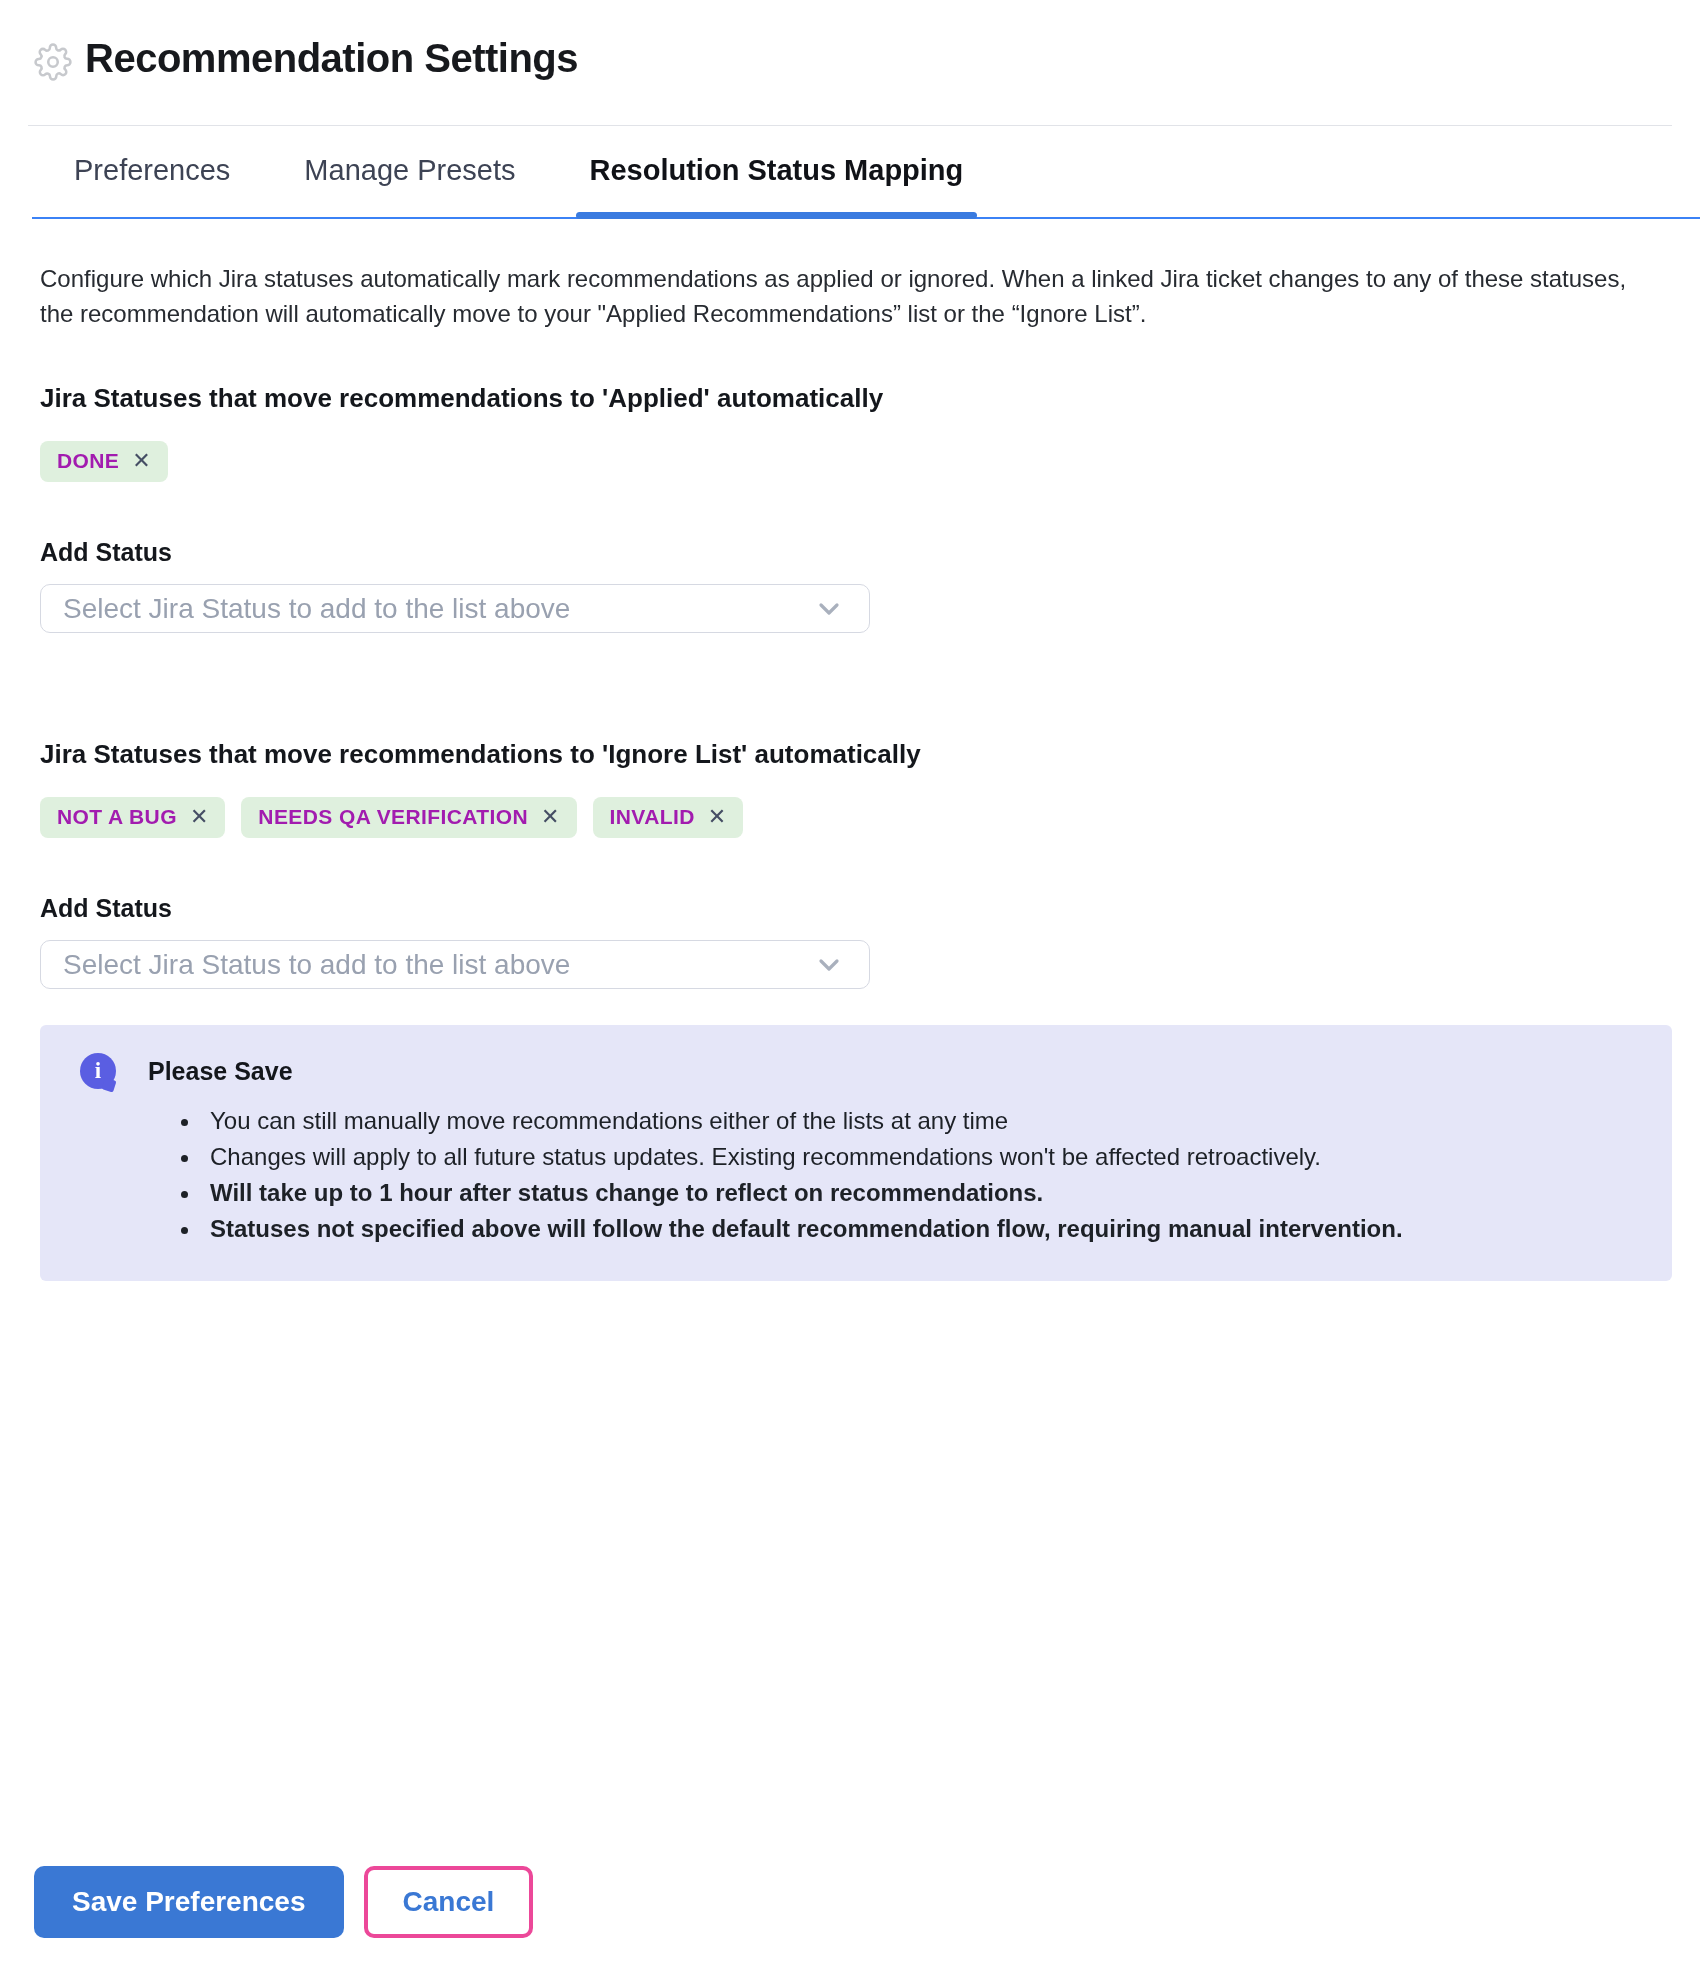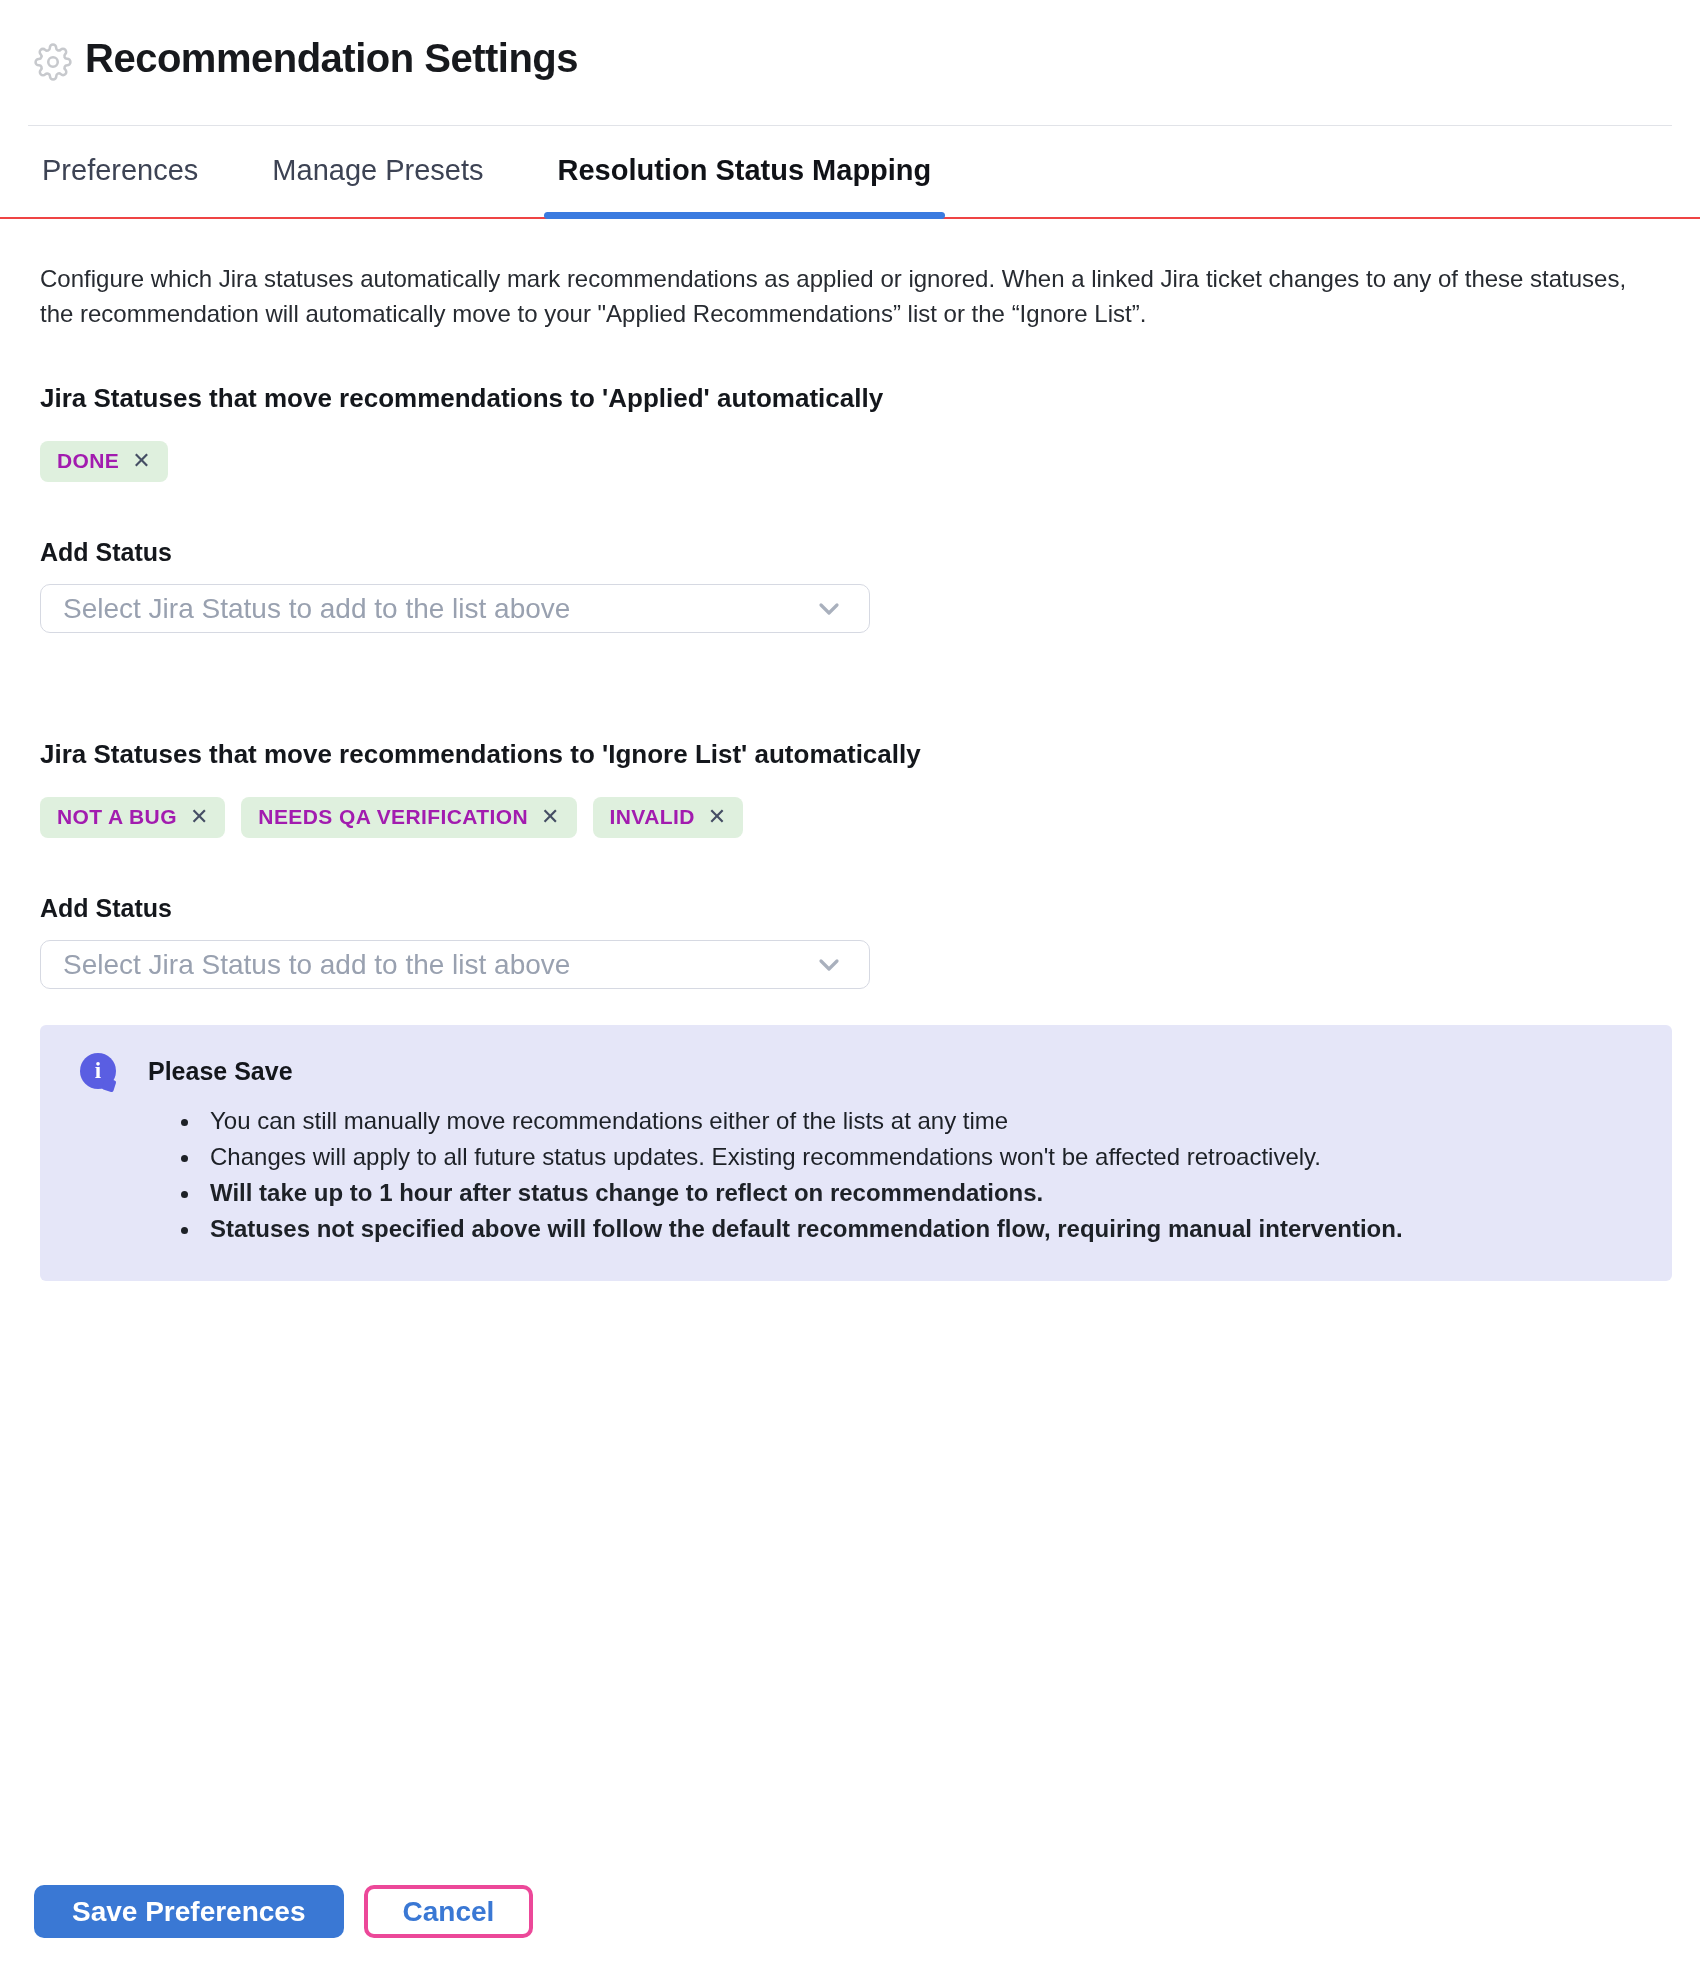--- a/index.html
+++ b/index.html
@@ -24,21 +24,22 @@
     font-size: 40px; font-weight: 700; color: #17191d; letter-spacing: -0.5px;
   }
   .divider {
     height: 1px; background: #e1e3e8; margin: 44px 28px 0 28px;
   }
 
   
   .tabs {
     display: flex; align-items: flex-end; gap: 46px;
     padding: 0 28px;
-    border-bottom: 2px solid #ef4444;
+    border-bottom: 2px solid #3b82f6;
+    margin-left: 32px;
   }
   .tab {
     position: relative;
     font-size: 29px; font-weight: 500; color: #3d4354;
     padding: 28px 14px 30px 14px;
     cursor: pointer; white-space: nowrap;
   }
   .tab.active { font-weight: 700; color: #101217; }
   .tab.active::after {
     content: ""; position: absolute; left: 0; right: 0; bottom: -2px;
@@ -114,21 +115,21 @@
     padding-left: 8px;
   }
   .note-list li.bold { font-weight: 700; }
 
   
   .footer {
     position: absolute; left: 34px; bottom: 44px;
     display: flex; align-items: center; gap: 20px;
   }
   .btn {
-    height: 53px; border-radius: 10px; font-size: 28px; font-weight: 700;
+    height: 72px; border-radius: 10px; font-size: 28px; font-weight: 700;
     font-family: inherit; cursor: pointer;
     display: inline-flex; align-items: center; justify-content: center;
   }
   .btn-primary {
     background: #3a78d4; color: #ffffff; border: none; padding: 0 38px;
   }
   .btn-secondary {
     background: #ffffff; color: #3a78d4;
     border: 4px solid #ec4899; padding: 0 35px;
   }

